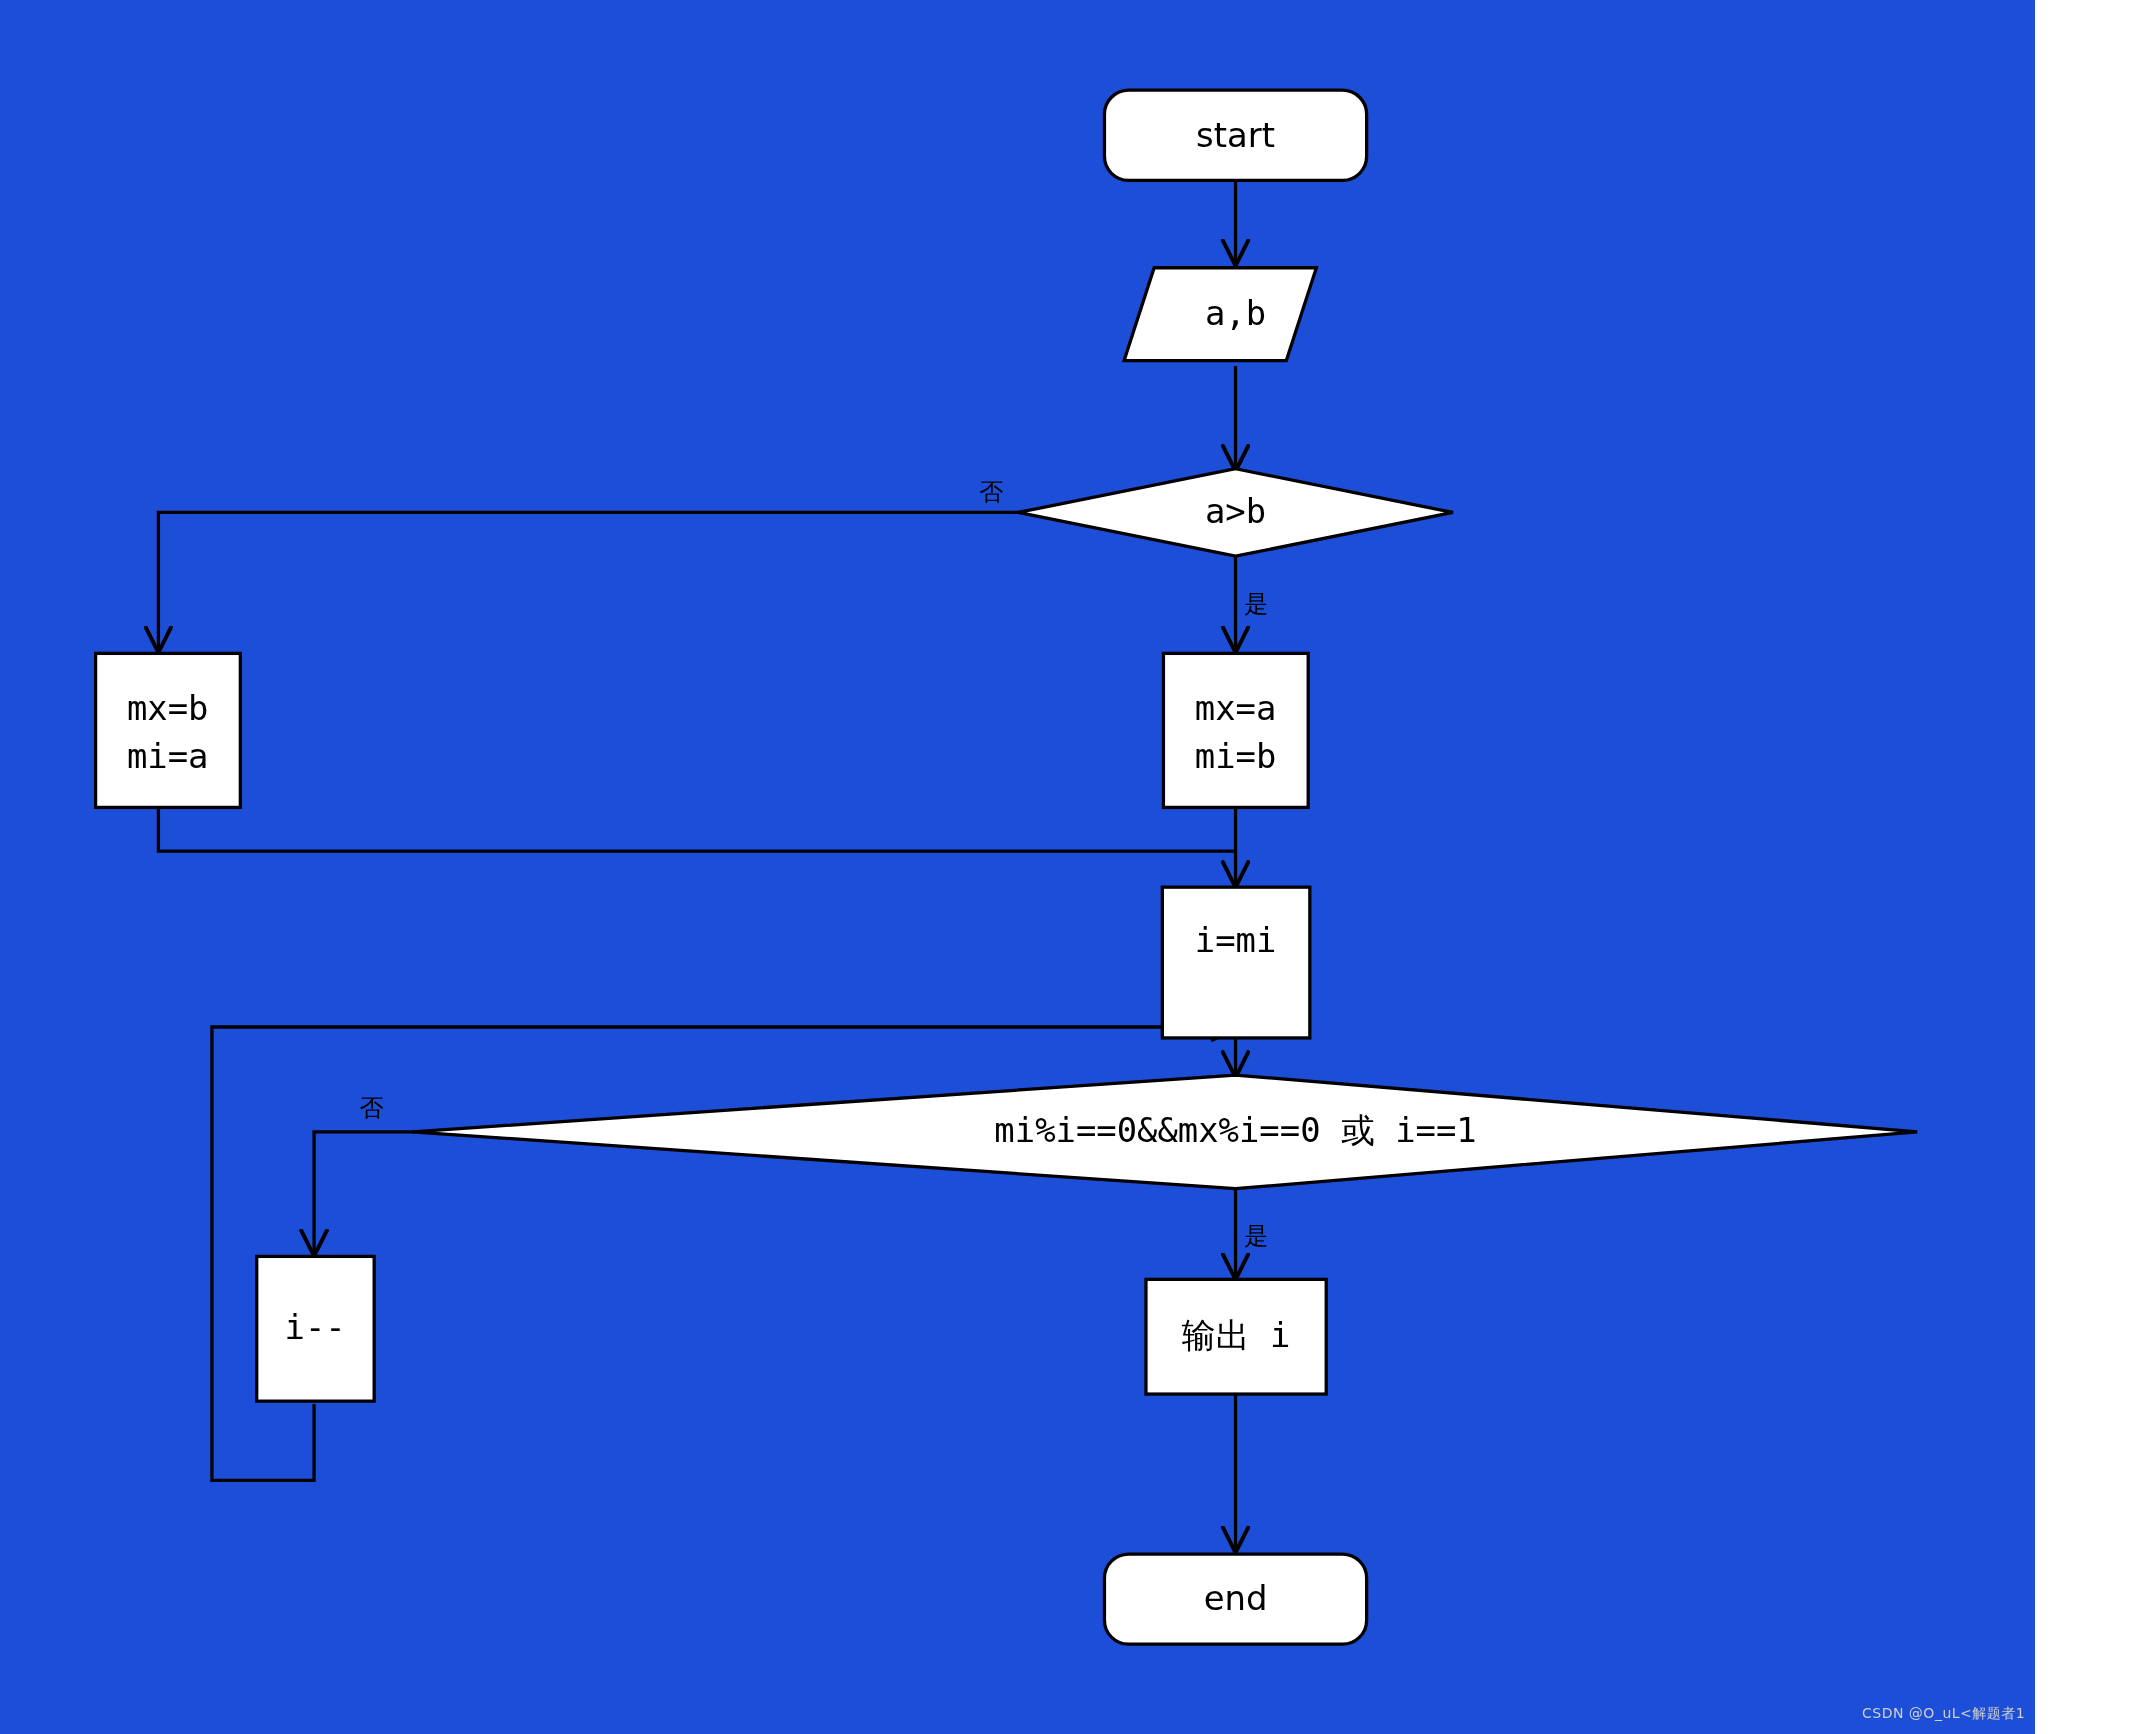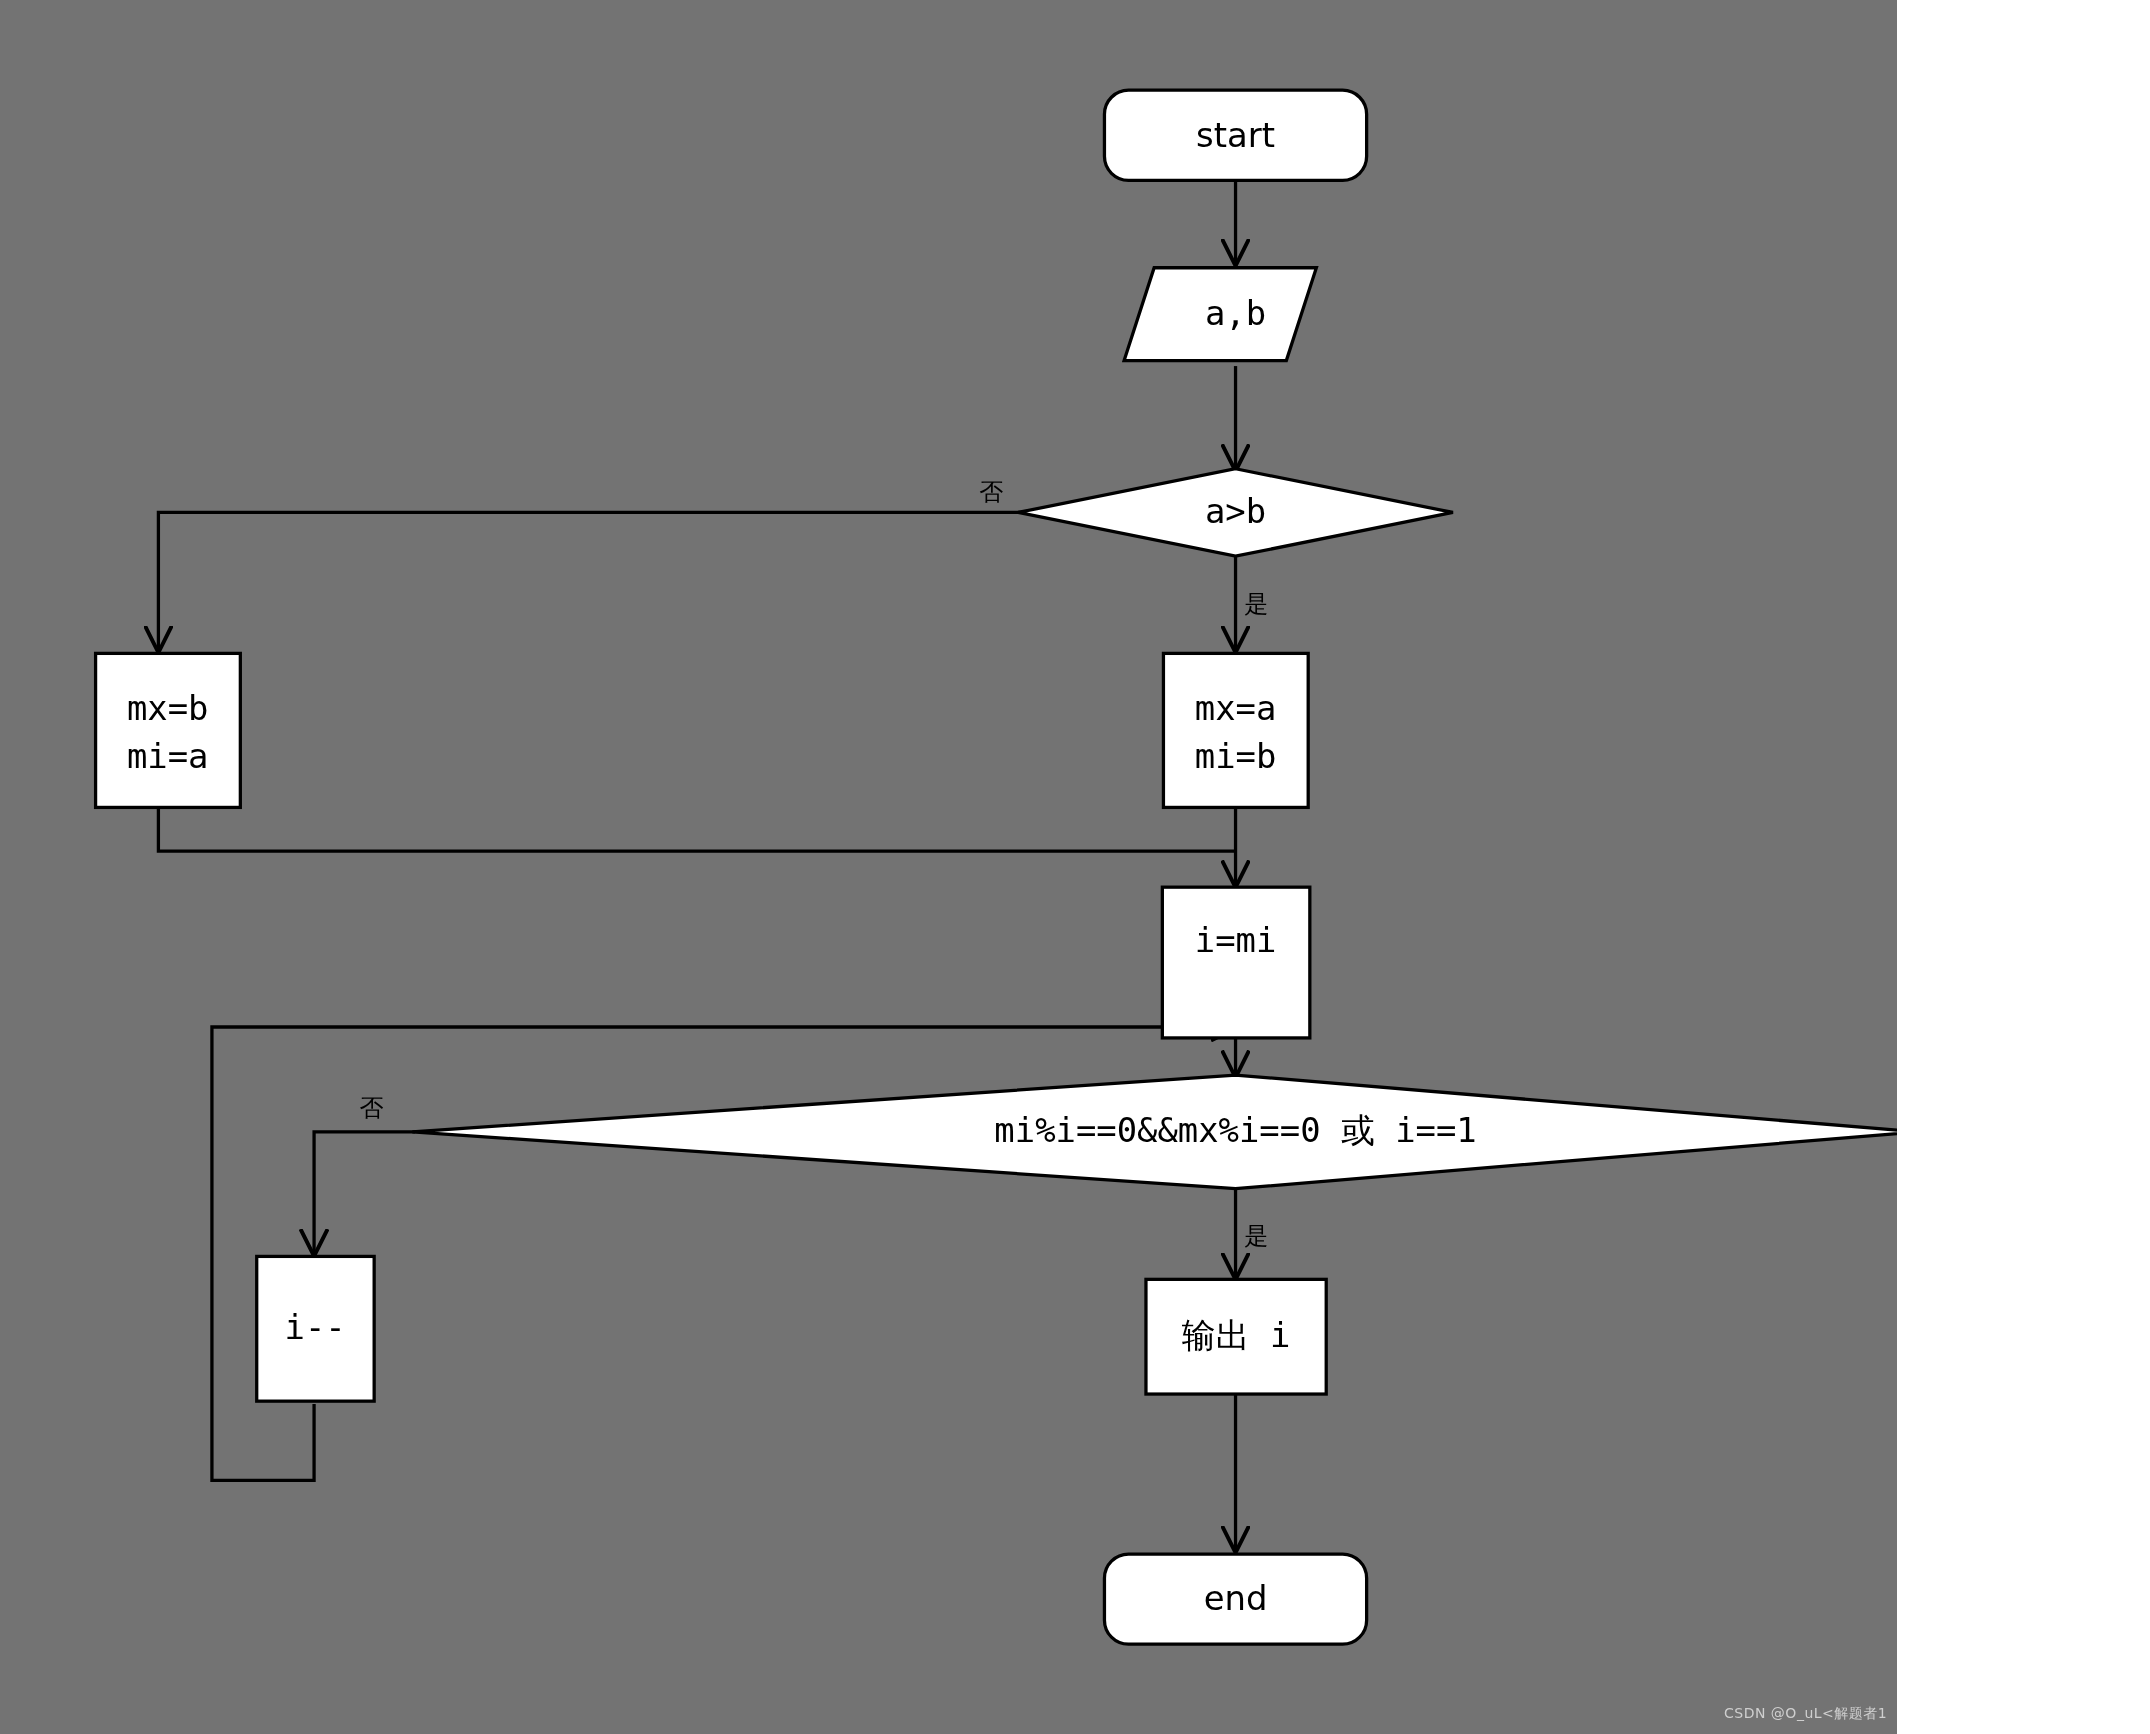--- a/index.html
+++ b/index.html
@@ -6,25 +6,24 @@
   html, body {
     margin: 0;
     padding: 0;
     background: #ffffff;
   }
   body {
     font-family: "DejaVu Sans Mono", "Liberation Mono", monospace;
   }
   #canvas {
     position: relative;
-    width: 1890px;
+    width: 2035px;
     height: 1735px;
-    background: #737373;
+    background: #1d4ed8;
     overflow: hidden;
-    padding-left: 7px;
   }
   svg.flow {
     position: absolute;
     top: 0;
     left: 0;
     width: 2151px;
     height: 1735px;
     display: block;
   }
   .shape-stroke {

